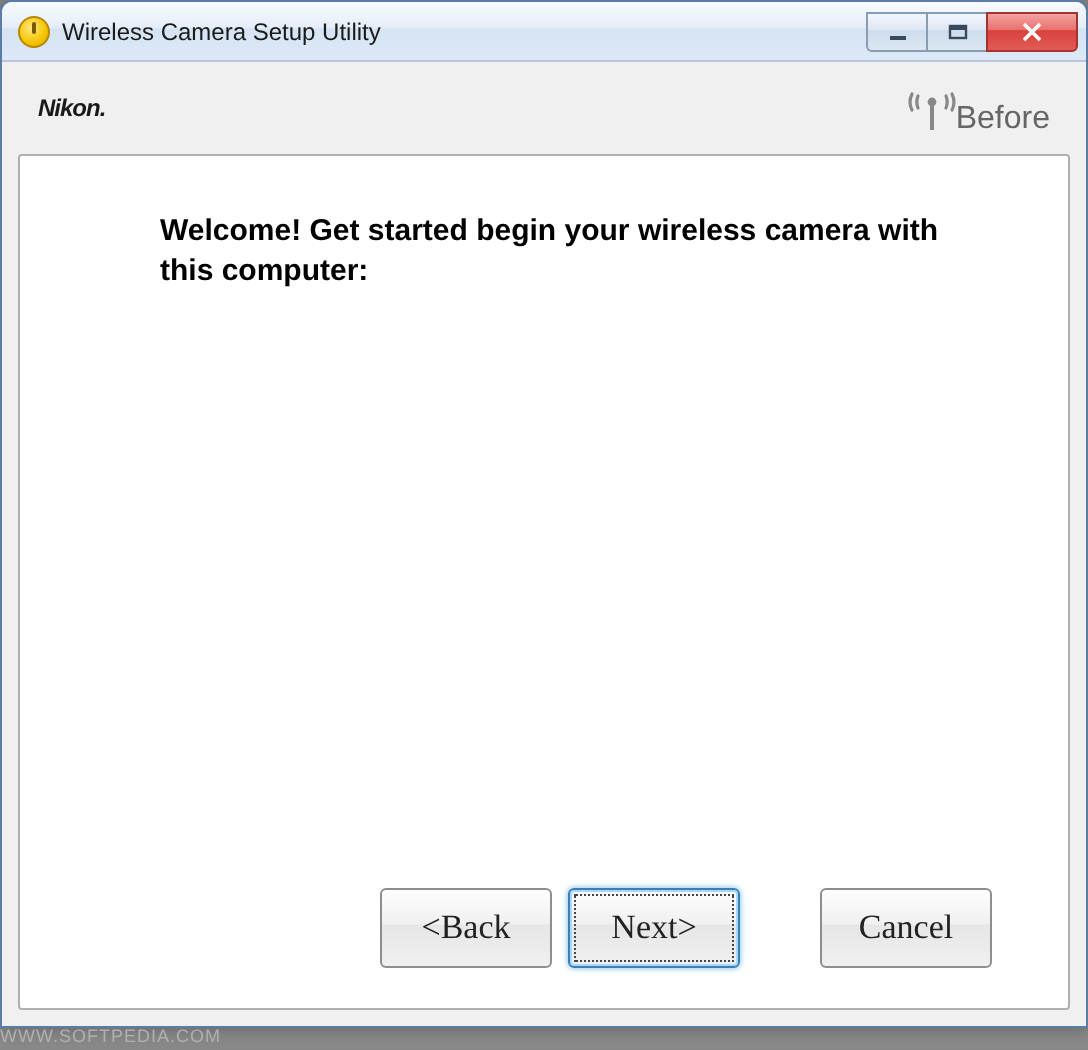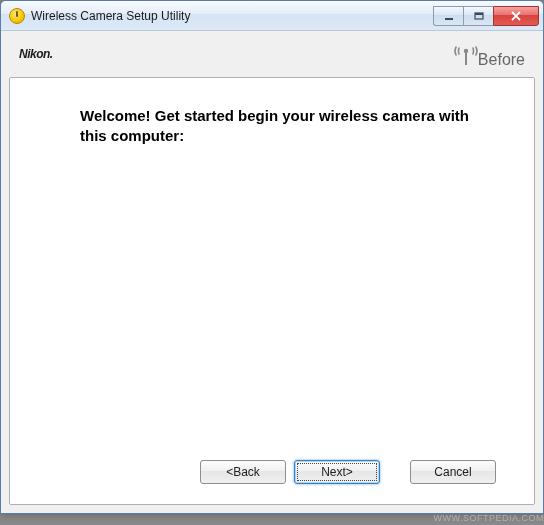--- a/index.html
+++ b/index.html
@@ -140,57 +140,57 @@
     }
     .button-row {
       margin-top: auto;
       display: flex;
       justify-content: flex-end;
       gap: 8px;
       padding-top: 14px;
     }
     .wiz-btn {
       min-width: 86px;
-      height: 24px;
-      font-size: 12px;
-      font-family: Liberation Sans, sans-serif;
+      height: 40px;
+      font-size: 17px;
+      font-family: Liberation Serif, serif;
       background: linear-gradient(180deg, #fdfdfd 0%, #f0f0f0 45%, #e6e6e6 46%, #f0f0f0 100%);
       border: 1px solid #8e8e8e;
       border-radius: 3px;
       color: #222;
       padding: 0 10px;
       cursor: pointer;
     }
     .wiz-btn.default {
       border: 1px solid #3c7fb1;
       box-shadow: 0 0 0 1px #a8d8ff inset, 0 0 3px #6fb6e8;
       outline: 1px dotted #444;
       outline-offset: -4px;
     }
-    .wiz-btn.cancel { margin-left: 22px; }
+    .wiz-btn.cancel { margin-left: 32px; }
     .watermark-bg {
       position: absolute;
       top: 0; left: 0; right: 0; bottom: 0;
       pointer-events: none;
       opacity: 0.06;
       font-size: 70px;
       font-weight: 900;
       color: #000;
       display: flex;
       align-items: flex-start;
       justify-content: flex-end;
       letter-spacing: -4px;
       padding-right: 10px;
       overflow: hidden;
     }
     .watermark-footer {
       position: absolute;
-      left: 12px; right: 0;
+      left: 0; right: 0;
       bottom: 2px;
-      text-align: right;
+      text-align: left;
       font-size: 9px;
       color: #b0b0b0;
       letter-spacing: 0.5px;
     }
   </style>
 </head>
 <body>
 
 <div class="window">
 

